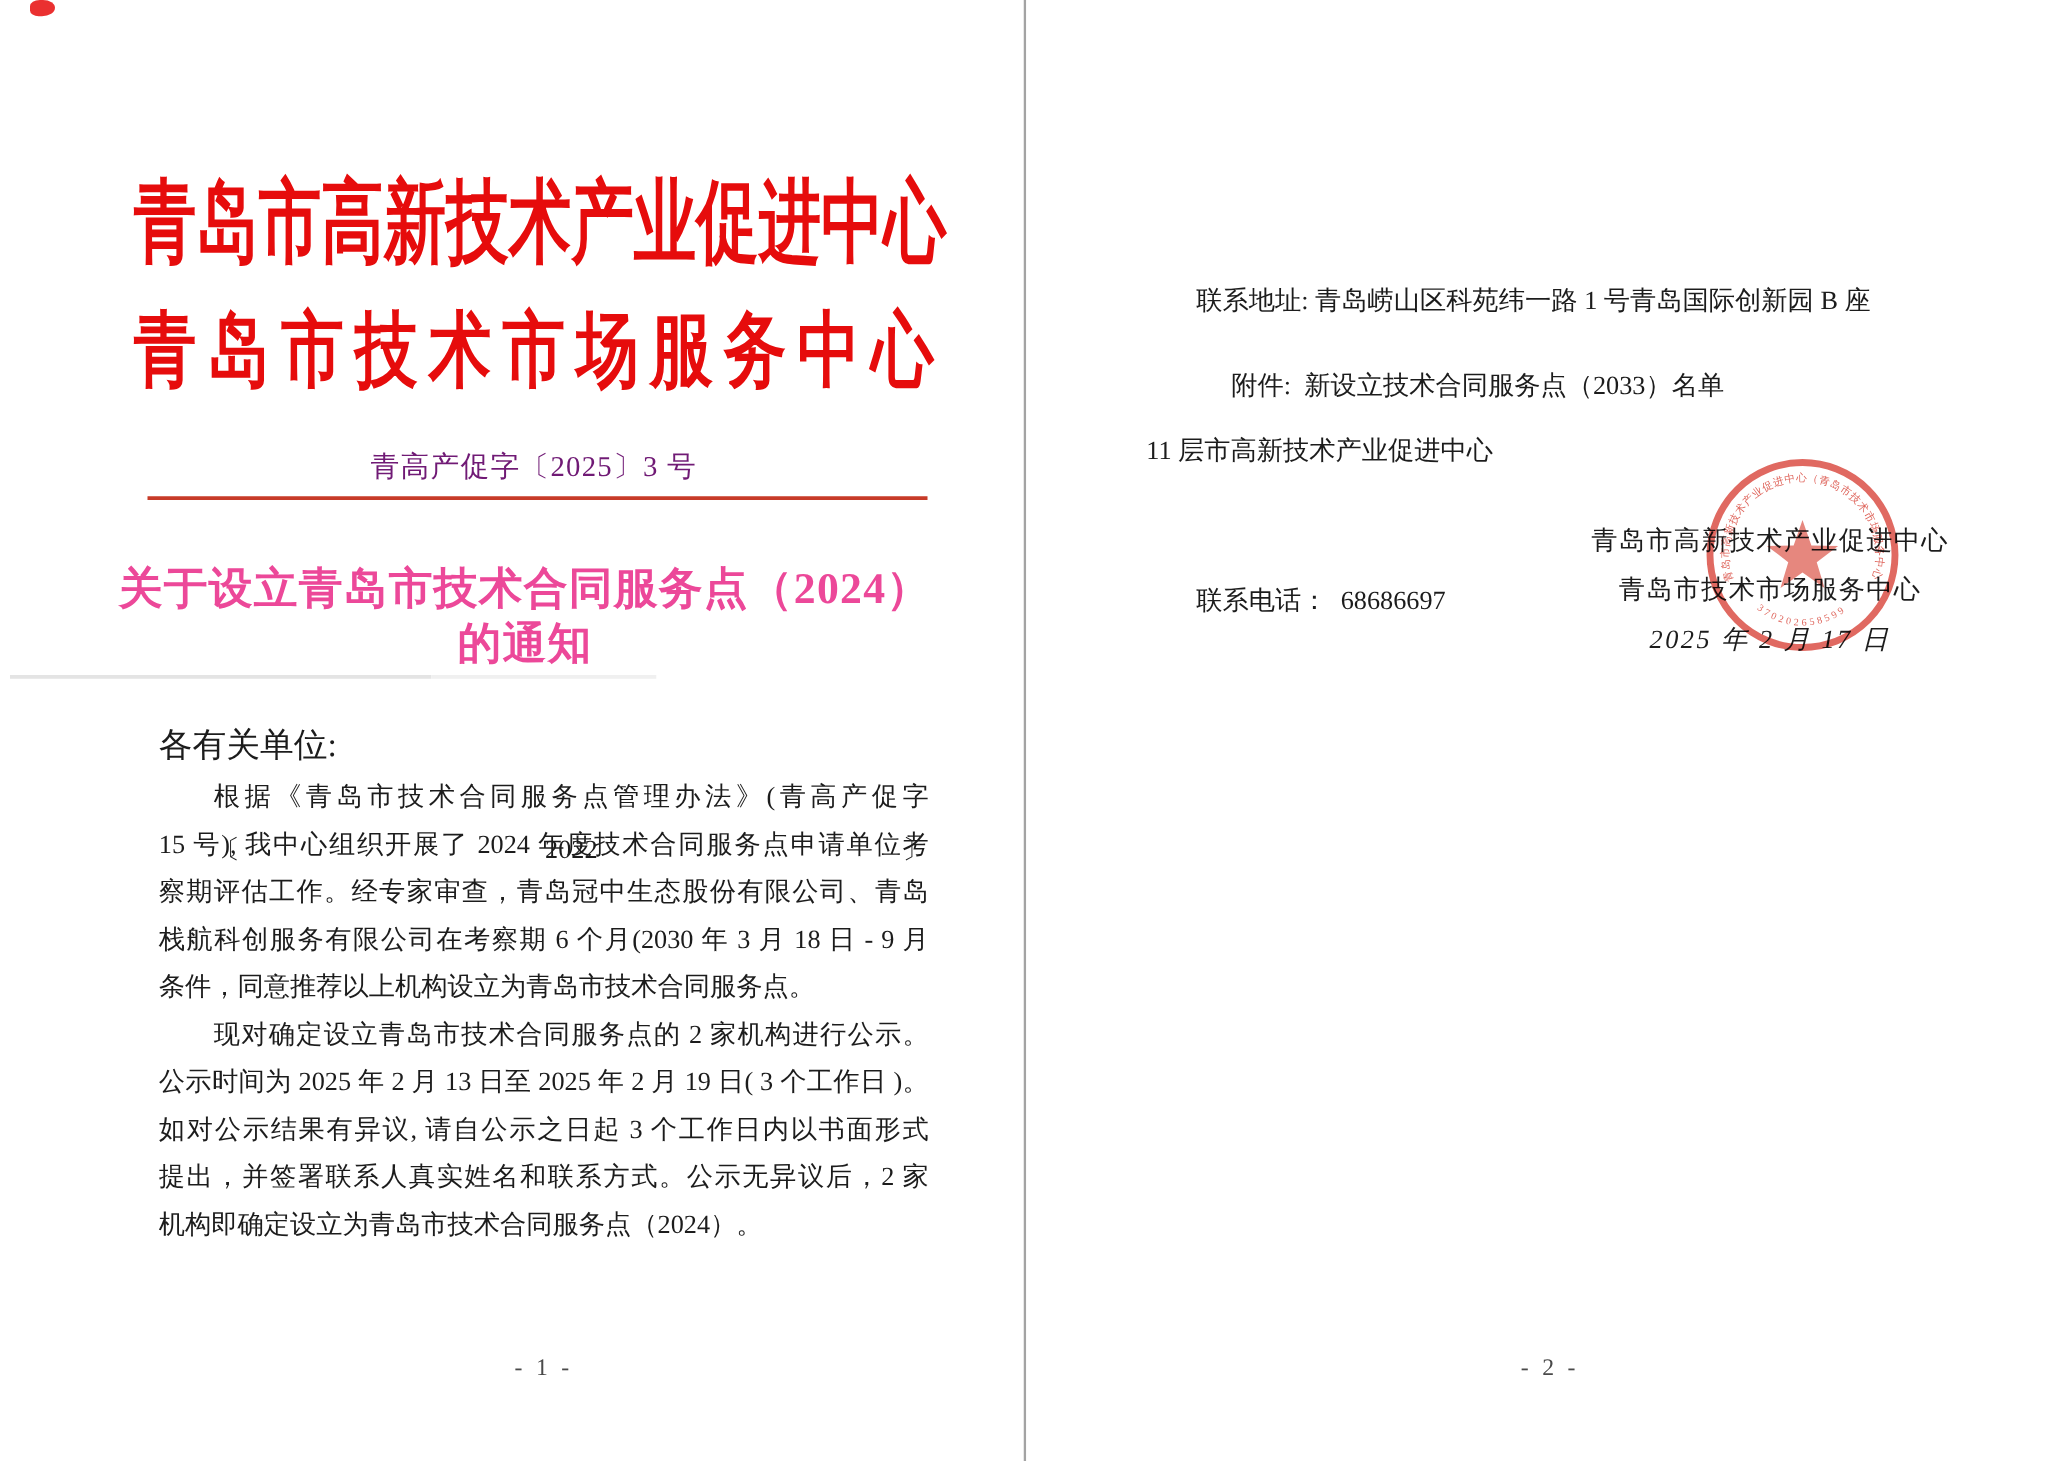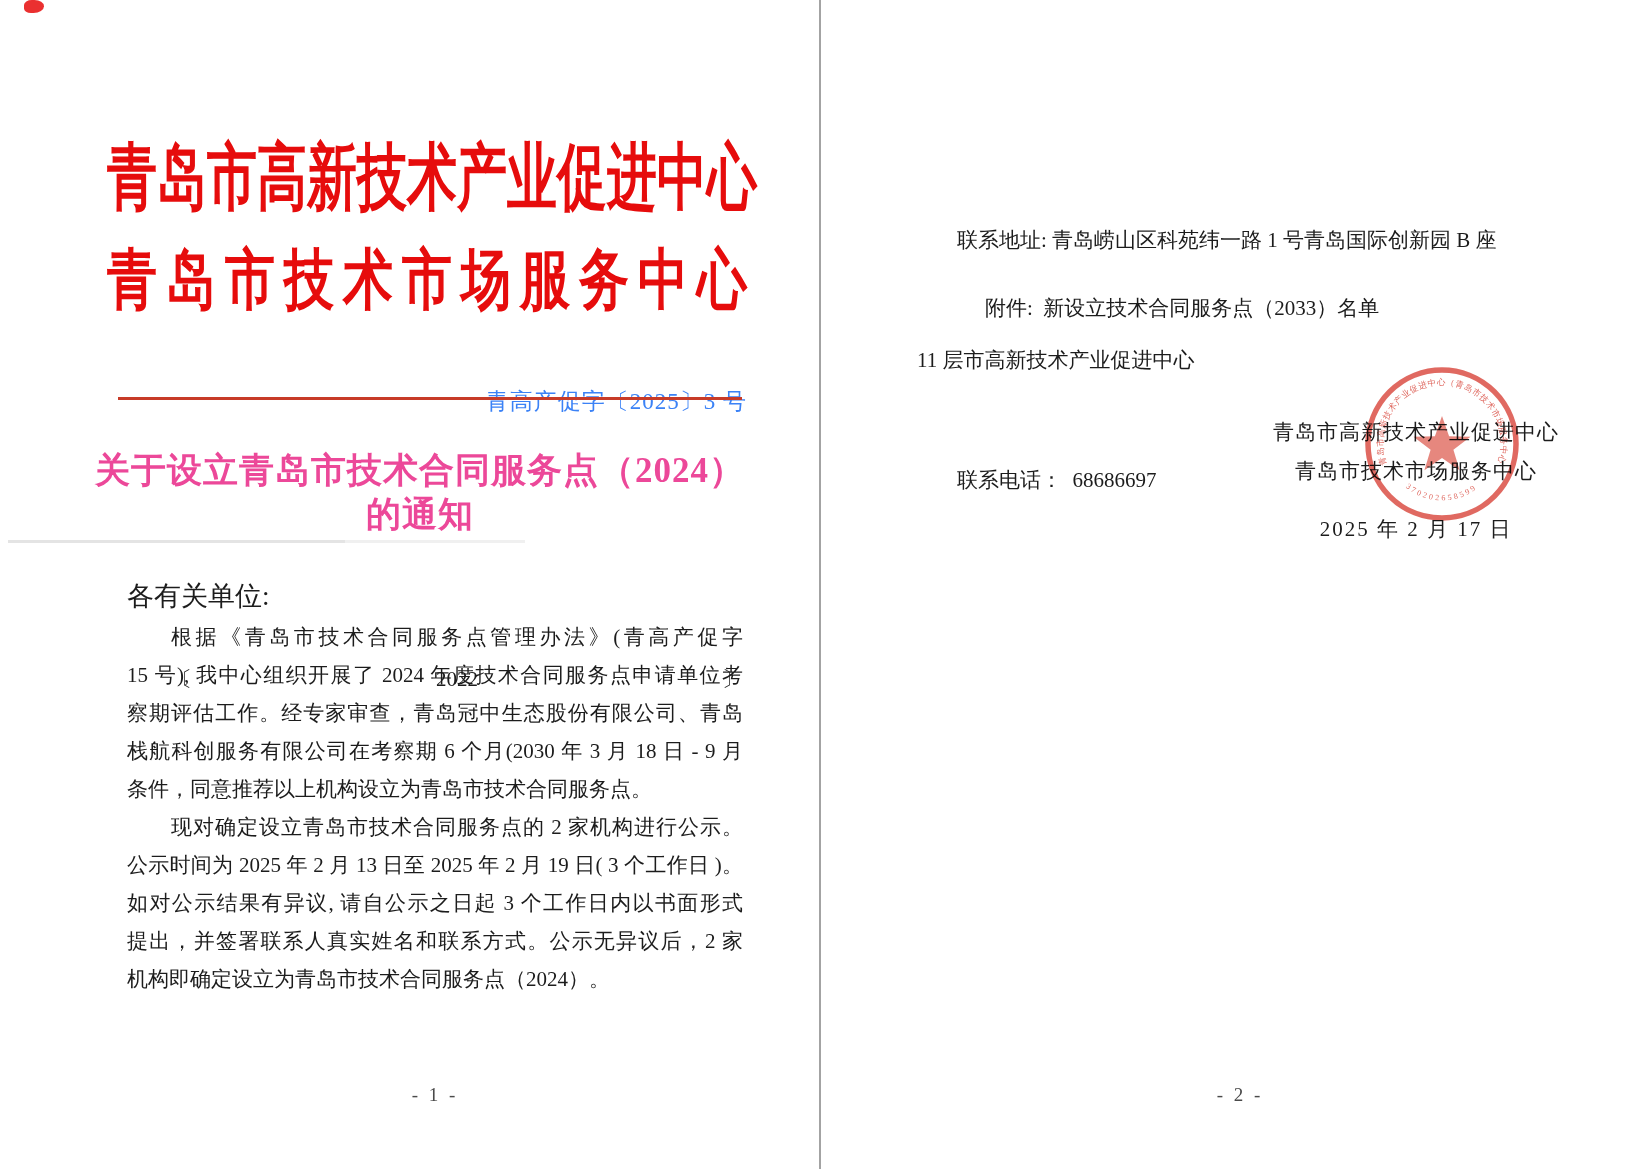--- a/index.html
+++ b/index.html
@@ -20,22 +20,22 @@
   .divider{position:absolute;left:819px;top:0;width:2px;height:1169px;background:#a3a3a3;}
 
   
   .corner-mark{position:absolute;left:24px;top:0px;width:20px;height:13px;
     background:var(--header-red);opacity:.85;border-radius:45% 55% 60% 40%;}
   .hdr{position:absolute;left:107px;width:640px;color:var(--header-red);
     font-weight:bold;display:flex;justify-content:space-between;
     transform-origin:top;line-height:1;}
   .hdr1{top:141px;font-size:50px;transform:scaleY(1.46);}
   .hdr2{top:247px;font-size:50px;transform:scaleY(1.32);}
-  .docnum{position:absolute;left:107px;top:358px;width:640px;text-align:right;
-    font-size:23px;color:#3b82f6;letter-spacing:1px;margin-top:28px;}
+  .docnum{position:absolute;left:107px;top:358px;width:640px;text-align:center;
+    font-size:23px;color:#701a75;letter-spacing:1px;}
   .rule{position:absolute;left:118px;top:397px;width:624px;height:3px;
     background:var(--rule-red);}
   .title-block{position:absolute;left:90px;top:449px;width:660px;text-align:center;
     font-weight:bold;font-size:35px;line-height:44px;color:#ec4899;letter-spacing:1px;}
   .salutation{position:absolute;left:127px;top:578px;font-size:27px;}
   .body-block{position:absolute;left:127px;top:616px;width:616px;}
   .bline{font-size:21px;height:38px;line-height:42px;text-align:justify;
     text-align-last:justify;color:var(--ink);}
   .bline.ind{padding-left:44px;}
   .bline.end{text-align-last:left;}
@@ -47,21 +47,21 @@
   .pagenum.p1{left:127px;width:616px;}
   .pagenum.p2{left:319px;width:200px;}
 
   
   .contact{position:absolute;left:96px;top:140px;width:640px;font-size:21px;
     line-height:40px;white-space:pre;}
   .contact .cind{padding-left:40px;}
   .attach{position:absolute;left:164px;top:294px;font-size:21px;white-space:pre;}
   .sig-block{position:absolute;left:370px;top:413px;width:450px;text-align:center;
     font-size:21px;line-height:39px;letter-spacing:1px;}
-  .sig-date{margin-top:19px;letter-spacing:2px;}
+  .sig-date{margin-top:1px;letter-spacing:2px;font-style:italic;}
   .seal{position:absolute;left:533px;top:356px;width:176px;height:176px;
     mix-blend-mode:multiply;opacity:.92;}
   .seal text{font-family:"Liberation Serif","DejaVu Serif",serif;}
 </style>
 </head>
 <body>
 
 <div class="page" id="page1">
   <div class="corner-mark"></div>
 

